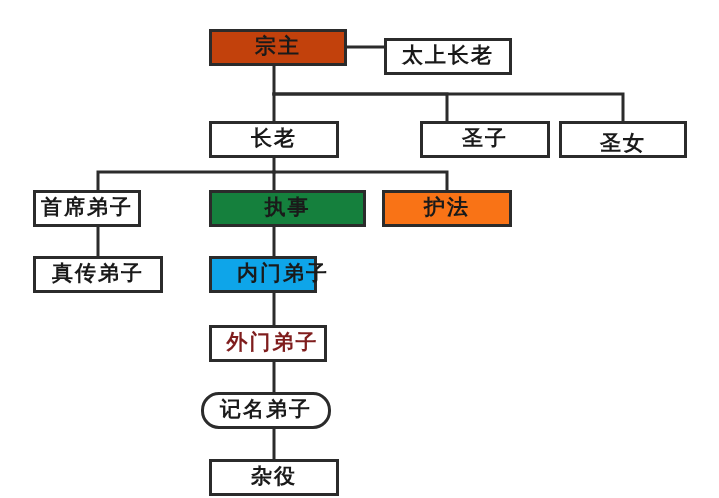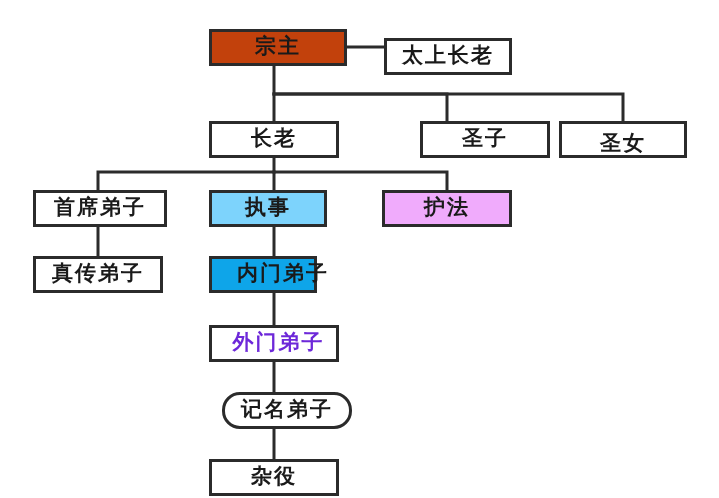--- a/index.html
+++ b/index.html
@@ -70,38 +70,38 @@
       </div>
       <div class="node" style="left: 209px; top: 121px; width: 130px; height: 37px; border-color: rgb(43, 43, 43); background: rgb(255, 255, 255); color: rgb(26, 26, 26); text-align: right;">
         <span class="node-label">长老</span>
       </div>
       <div class="node" style="left: 382px; top: 121px; width: 130px; height: 37px; border-color: rgb(43, 43, 43); background: rgb(255, 255, 255); color: rgb(26, 26, 26); margin-left: 38px;">
         <span class="node-label">圣子</span>
       </div>
       <div class="node" style="left: 559px; top: 121px; width: 128px; height: 37px; border-color: rgb(43, 43, 43); background: rgb(255, 255, 255); color: rgb(26, 26, 26); align-items: flex-end;">
         <span class="node-label">圣女</span>
       </div>
-      <div class="node" style="left: 33px; top: 190px; width: 134px; height: 37px; border-color: rgb(43, 43, 43); background: rgb(255, 255, 255); color: rgb(26, 26, 26);">
+      <div class="node" style="left: 33px; top: 190px; width: 108px; height: 37px; border-color: rgb(43, 43, 43); background: rgb(255, 255, 255); color: rgb(26, 26, 26);">
         <span class="node-label">首席弟子</span>
       </div>
-      <div class="node" style="left: 209px; top: 190px; width: 118px; height: 37px; border-color: rgb(43, 43, 43); background: #7dd3fc; color: rgb(26, 26, 26); justify-content: center;">
+      <div class="node" style="left: 209px; top: 190px; width: 157px; height: 37px; border-color: rgb(43, 43, 43); background: #15803d; color: rgb(26, 26, 26); justify-content: center;">
         <span class="node-label">执事</span>
       </div>
-      <div class="node" style="left: 382px; top: 190px; width: 130px; height: 37px; border-color: rgb(43, 43, 43); background: #f0abfc; color: rgb(26, 26, 26);">
+      <div class="node" style="left: 382px; top: 190px; width: 130px; height: 37px; border-color: rgb(43, 43, 43); background: #f97316; color: rgb(26, 26, 26);">
         <span class="node-label">护法</span>
       </div>
       <div class="node" style="left: 33px; top: 256px; width: 130px; height: 37px; border-color: rgb(43, 43, 43); background: rgb(255, 255, 255); color: rgb(26, 26, 26);">
         <span class="node-label">真传弟子</span>
       </div>
       <div class="node" style="left: 209px; top: 256px; width: 108px; height: 37px; border-color: rgb(43, 43, 43); background: #0ea5e9; color: rgb(26, 26, 26); padding-left: 40px;">
         <span class="node-label">内门弟子</span>
       </div>
-      <div class="node" style="left: 209px; top: 325px; width: 130px; height: 37px; border-color: rgb(43, 43, 43); background: rgb(255, 255, 255); color: #6d28d9; padding-left: 9px;">
+      <div class="node" style="left: 209px; top: 325px; width: 118px; height: 37px; border-color: rgb(43, 43, 43); background: rgb(255, 255, 255); color: #7f1d1d; padding-left: 9px;">
         <span class="node-label">外门弟子</span>
       </div>
-      <div class="node" style="left: 222px; top: 392px; width: 130px; height: 37px; border-color: rgb(43, 43, 43); background: rgb(255, 255, 255); color: rgb(26, 26, 26); border-radius: 18px;">
+      <div class="node" style="left: 201px; top: 392px; width: 130px; height: 37px; border-color: rgb(43, 43, 43); background: rgb(255, 255, 255); color: rgb(26, 26, 26); border-radius: 18px;">
         <span class="node-label">记名弟子</span>
       </div>
       <div class="node" style="left: 209px; top: 459px; width: 130px; height: 37px; border-color: rgb(43, 43, 43); background: rgb(255, 255, 255); color: rgb(26, 26, 26); text-align: center;">
         <span class="node-label">杂役</span>
       </div>
     </div>
 </div>
 
 </body></html>

